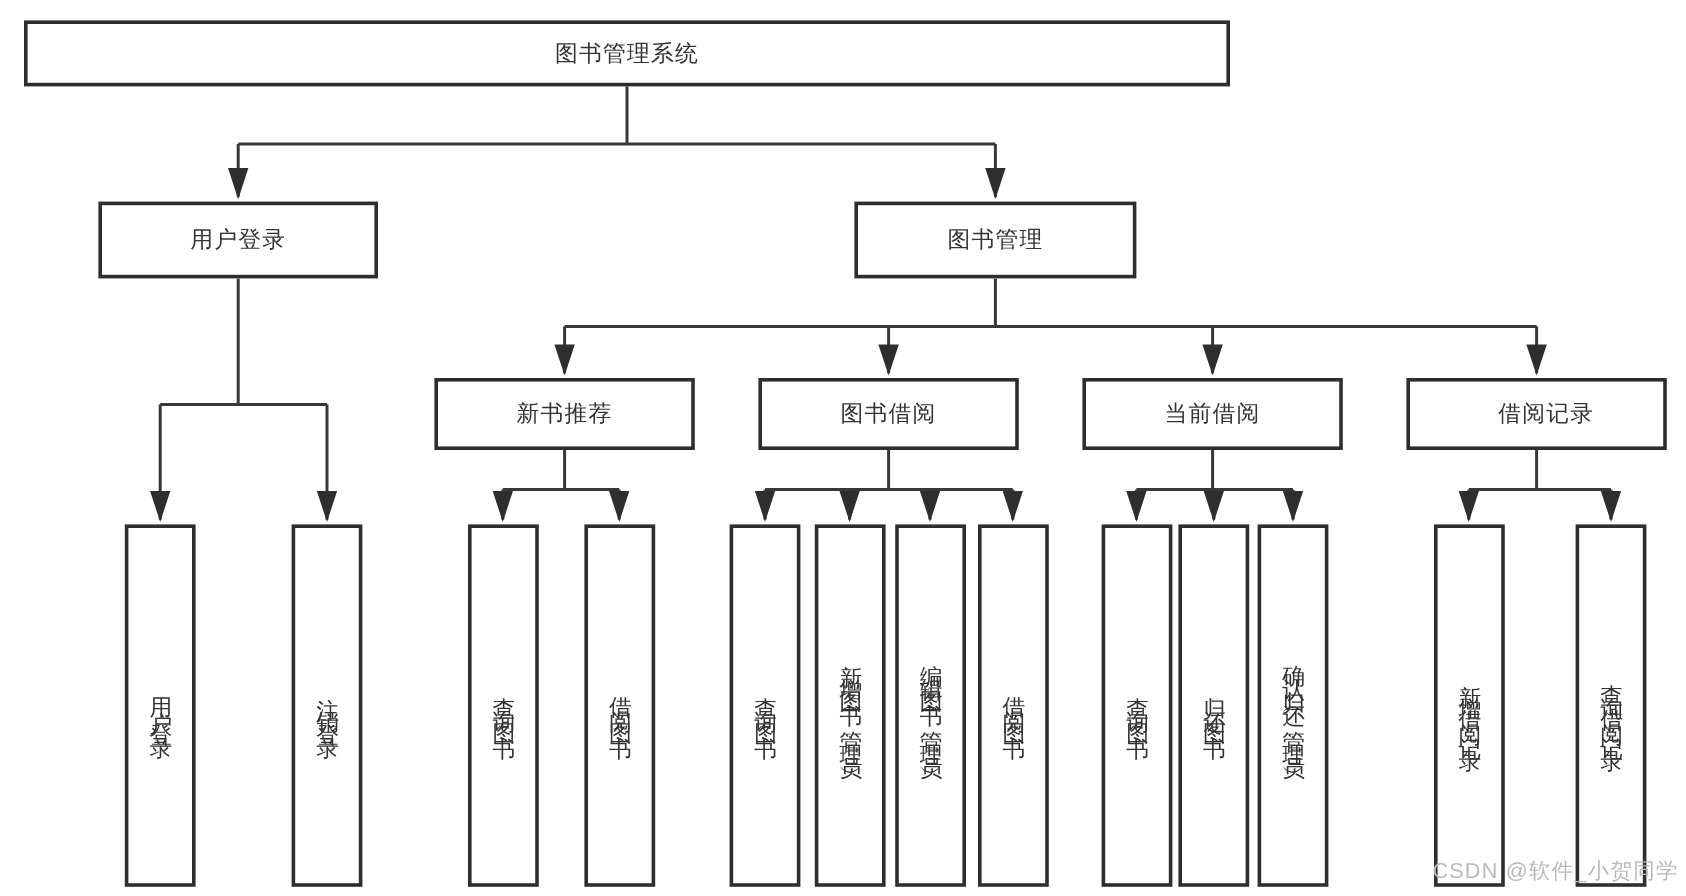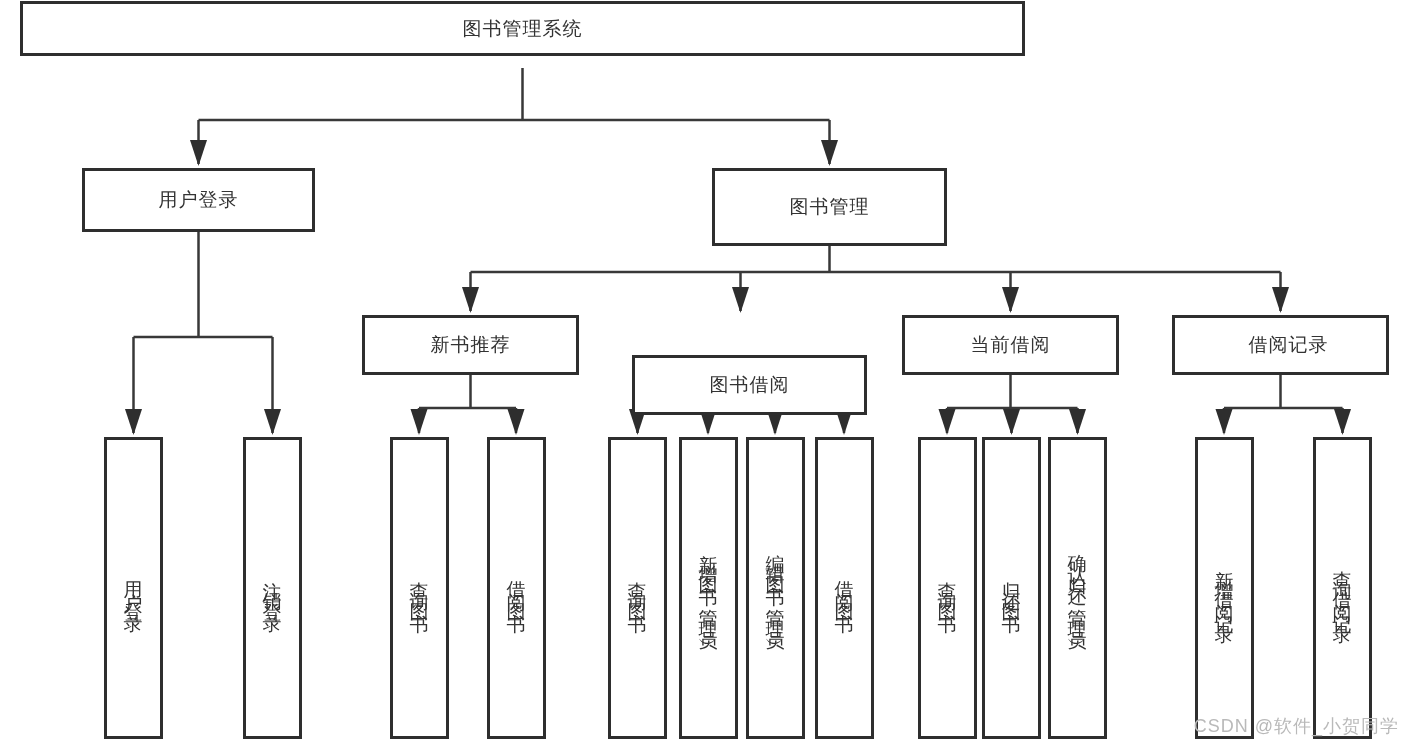--- a/index.html
+++ b/index.html
@@ -23,27 +23,27 @@
   .h{font-size:19px;letter-spacing:1px;}
   .v{font-size:19px;}
   .v .vt{
     writing-mode:vertical-rl;
     text-orientation:mixed;
     letter-spacing:11px;
     line-height:1;
     white-space:nowrap;
   }
   
-  #n-root{left:20px;top:1px;width:1005px;height:55px;}
+  #n-root{left:20px;top:17px;width:1005px;height:55px;}
   
   #n-user-login{left:82px;top:168px;width:233px;height:64px;}
-  #n-book-mgmt{left:712px;top:168px;width:235px;height:78px;}
+  #n-book-mgmt{left:712px;top:168px;width:235px;height:64px;}
   
   #n-new-book-rec{left:362px;top:315px;width:217px;height:60px;}
-  #n-book-borrow{left:632px;top:315px;width:235px;height:60px;margin-top:40px;}
+  #n-book-borrow{left:632px;top:315px;width:217px;height:60px;}
   #n-current-borrow{left:902px;top:315px;width:217px;height:60px;}
   #n-borrow-records{left:1172px;top:315px;width:217px;height:60px;padding-left:16px;}
   
   .leaf{top:437px;width:59px;height:302px;}
   #n-ul-user-login{left:104px;}
   #n-ul-logout{left:243px;}
   #n-nbr-query{left:390px;}
   #n-nbr-borrow{left:487px;}
   #n-bb-query{left:608px;}
   #n-bb-add{left:679px;}

